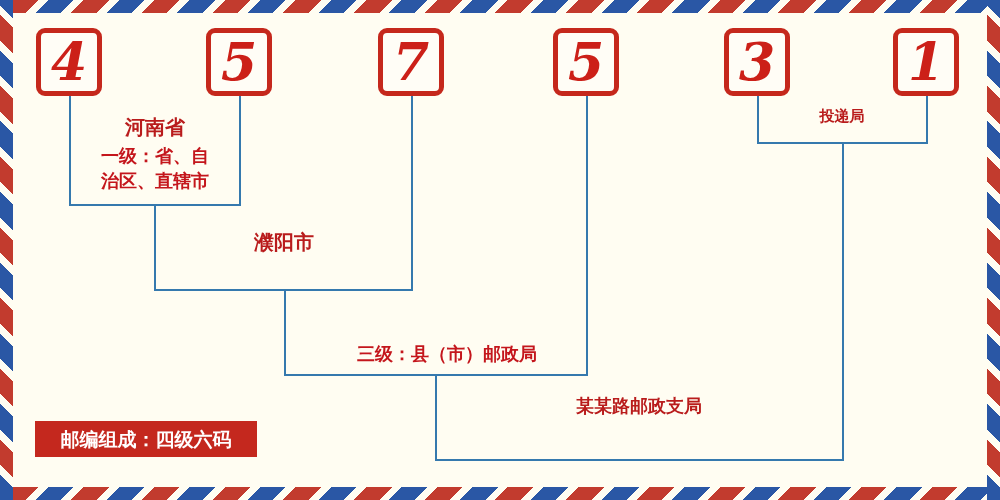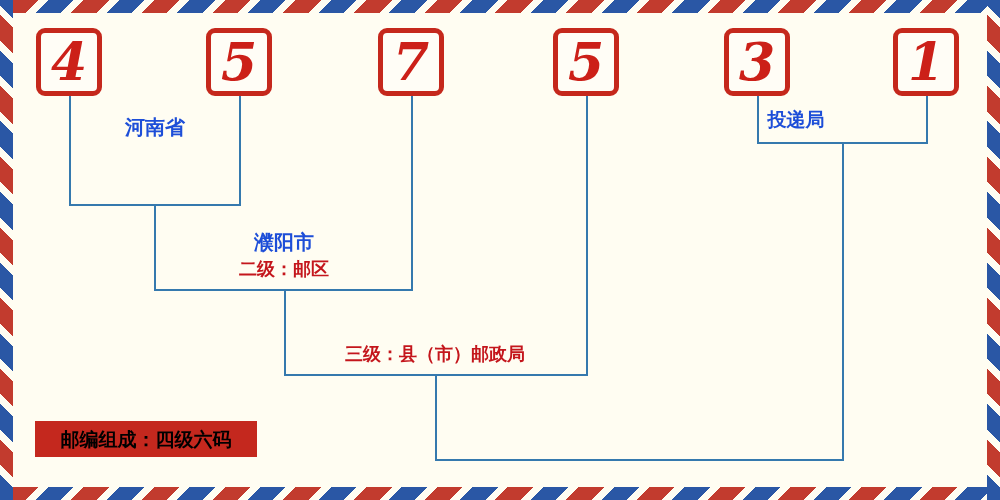--- a/index.html
+++ b/index.html
@@ -42,27 +42,27 @@
     font-size:52px;line-height:1;color:#cc2018;
   }
 
   
   .vline,.hline{position:absolute;background:#3579ae;}
   .vline{width:2px;}
   .hline{height:2px;}
 
   
   .lbl{position:absolute;text-align:center;}
-  .name{color:#1d4ed8;font-weight:bold;font-size:20px;}
+  .name{color:#b91c1c;font-weight:bold;font-size:20px;}
   .desc{color:#c4161c;font-weight:bold;font-size:18px;line-height:25px;}
   .desc span{display:block;}
 
   .footer-box{
     position:absolute;left:35px;top:421px;width:222px;height:36px;
-    background:#c4281e;color:#000000;
+    background:#c4281e;color:#ffffff;
     font-weight:bold;font-size:19px;line-height:36px;text-align:center;
   }
 </style>
 </head>
 <body>
 
 <div class="stage">
 
   <div class="border-bar border-h border-top"></div>
   <div class="border-bar border-h border-bottom"></div>
@@ -102,24 +102,28 @@
 
   <div class="vline" style="left:435px;top:375px;height:86px"></div>
   <div class="vline" style="left:842px;top:143px;height:318px"></div>
   <div class="hline" style="left:435px;top:459px;width:409px"></div>
 
   <div class="vline" style="left:757px;top:96px;height:48px"></div>
   <div class="vline" style="left:926px;top:96px;height:48px"></div>
   <div class="hline" style="left:757px;top:142px;width:171px"></div>
 
   <div class="lbl name" style="left:75px;top:114px;width:160px">河南省</div>
+  <div class="lbl desc" style="left:75px;top:143px;width:160px">
+    <span>一级：省、自</span>
+    <span>治区、直辖市</span>
+  </div>
 
   <div class="lbl name" style="left:204px;top:229px;width:160px">濮阳市</div>
-  <div class="lbl desc" style="left:204px;top:256px;width:160px">二级：邮区</div>
 
-  <div class="lbl desc" style="left:305px;top:341px;width:260px">三级：县（市）邮政局</div>
+  <div class="lbl desc" style="left:317px;top:341px;width:260px">三级：县（市）邮政局</div>
 
+  <div class="lbl name" style="left:539px;top:394px;width:200px;font-size:18px">某某路邮政支局</div>
 
-  <div class="lbl name" style="left:736px;top:107px;width:120px;font-size:19px">投递局</div>
+  <div class="lbl name" style="left:782px;top:107px;width:120px;font-size:15px">投递局</div>
 
   <div class="footer-box">邮编组成：四级六码</div>
 
 </div>
 
 </body></html>

